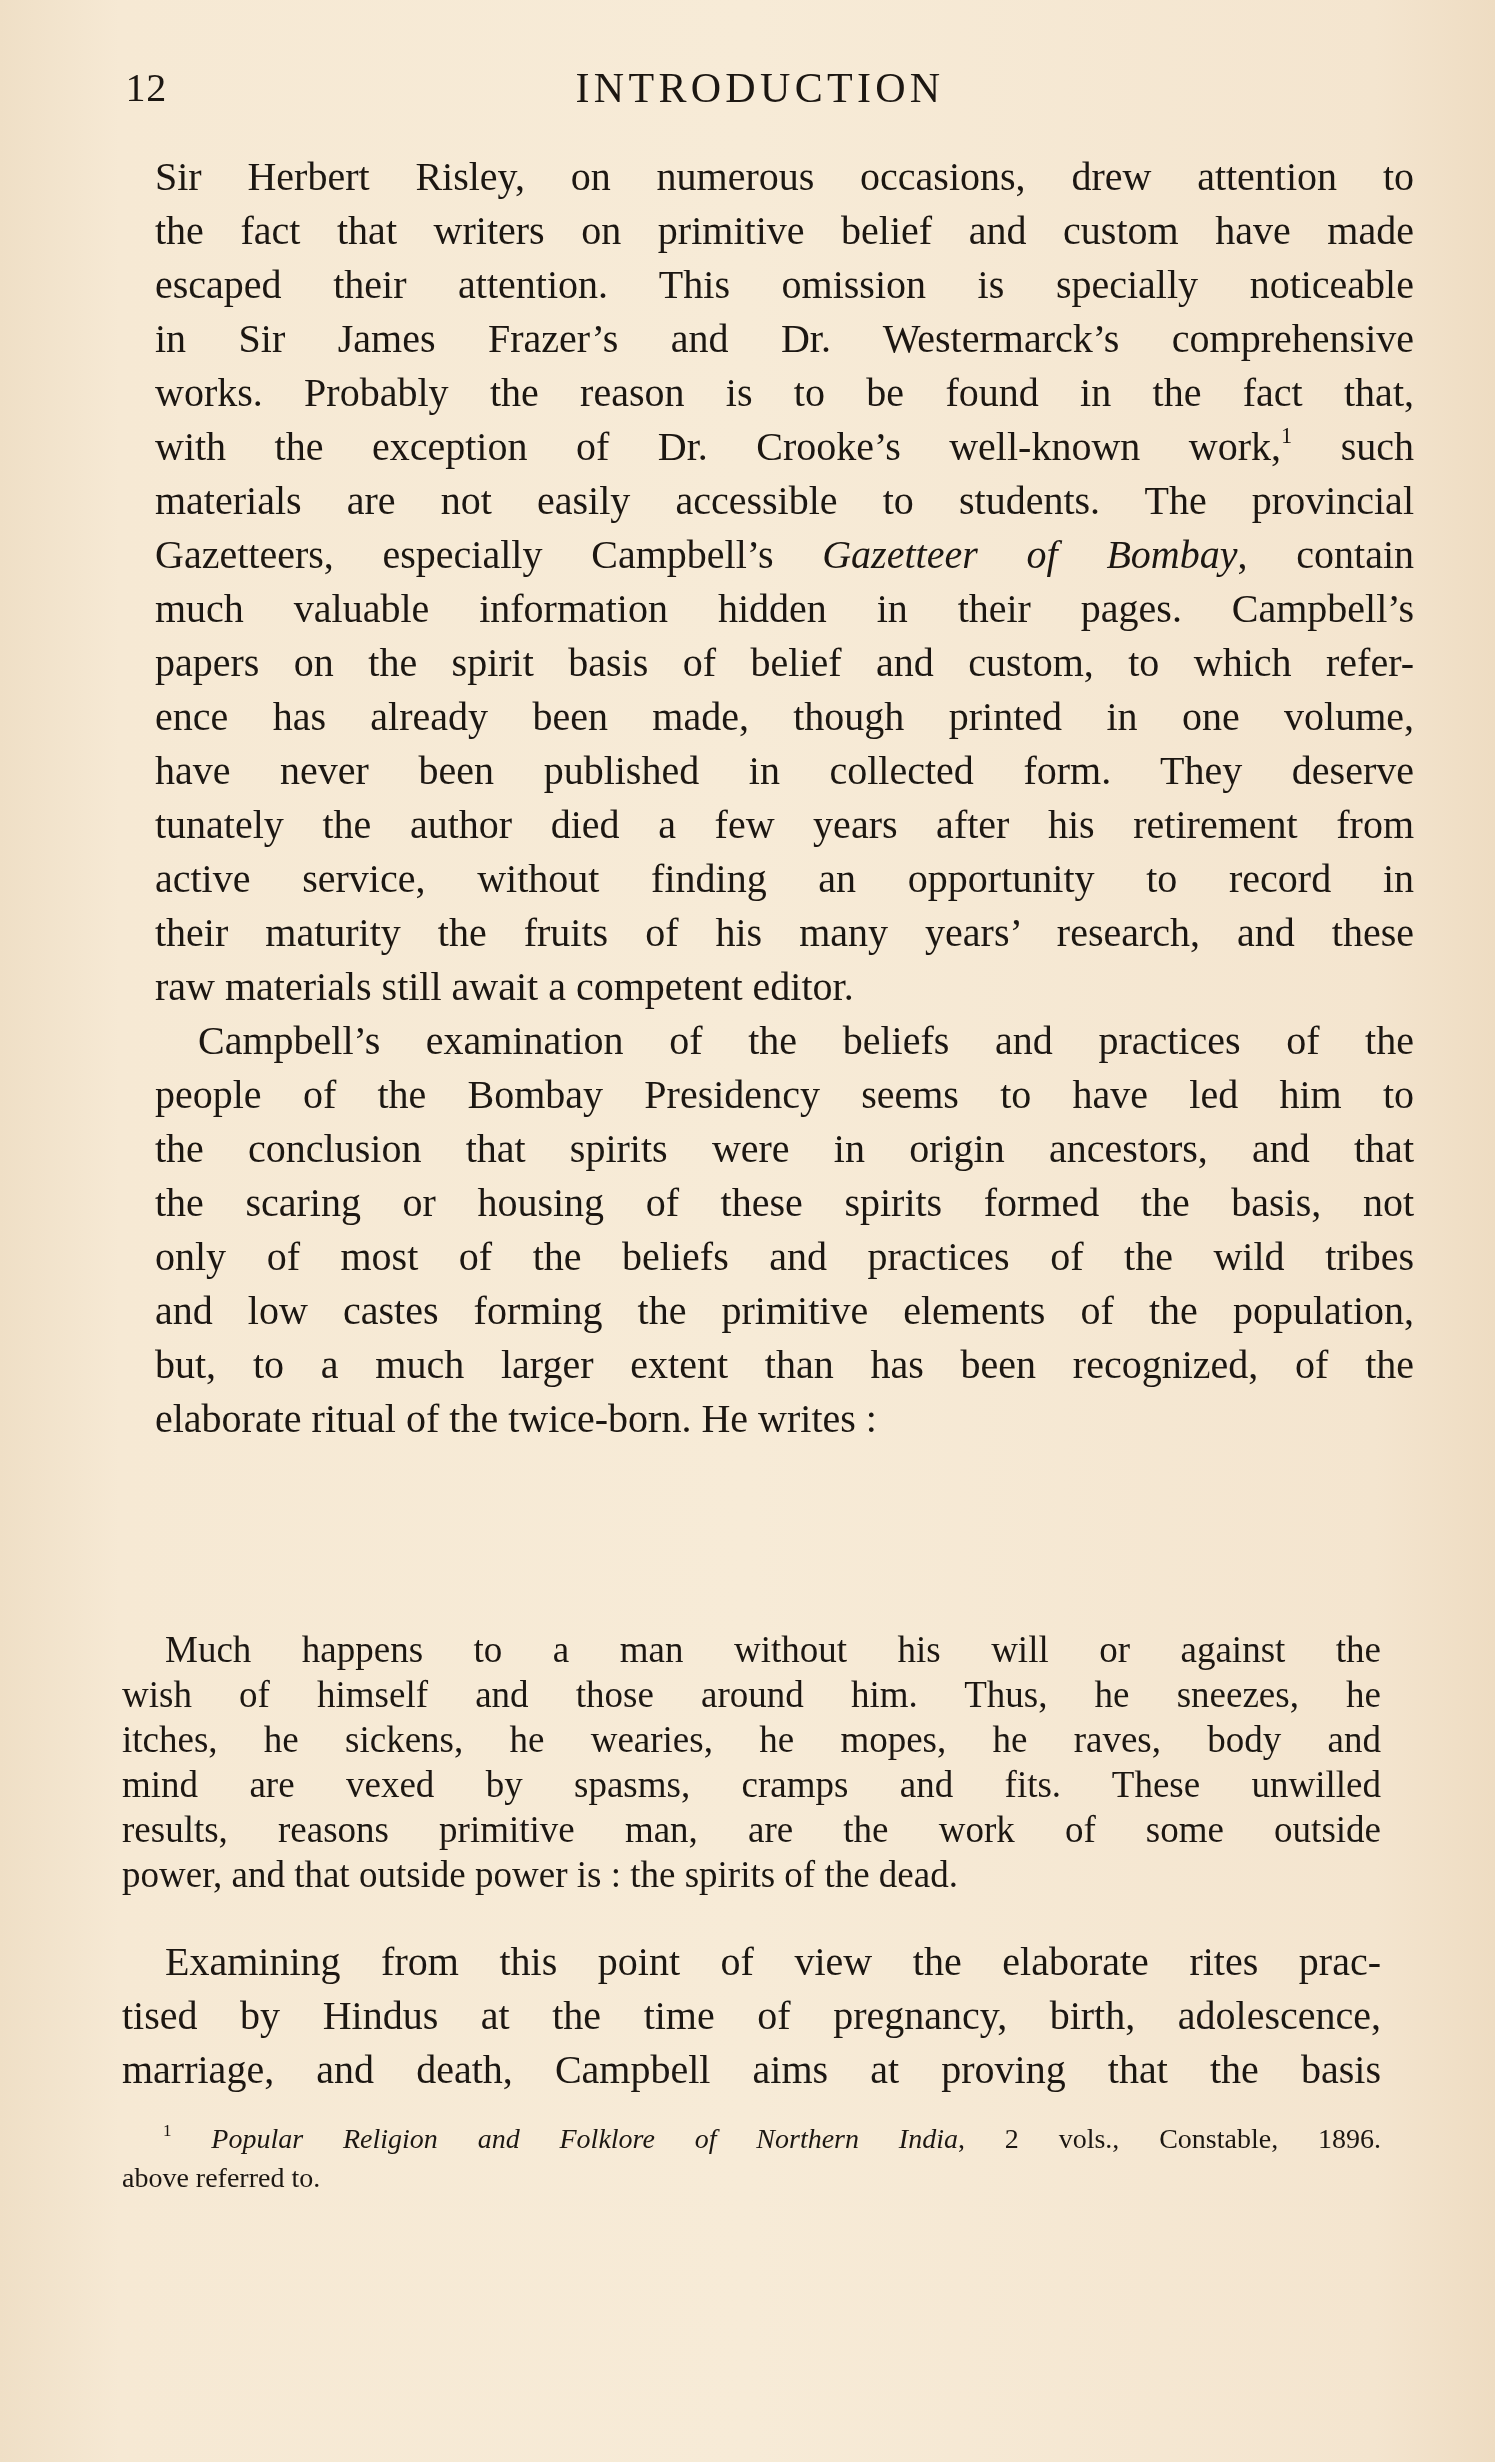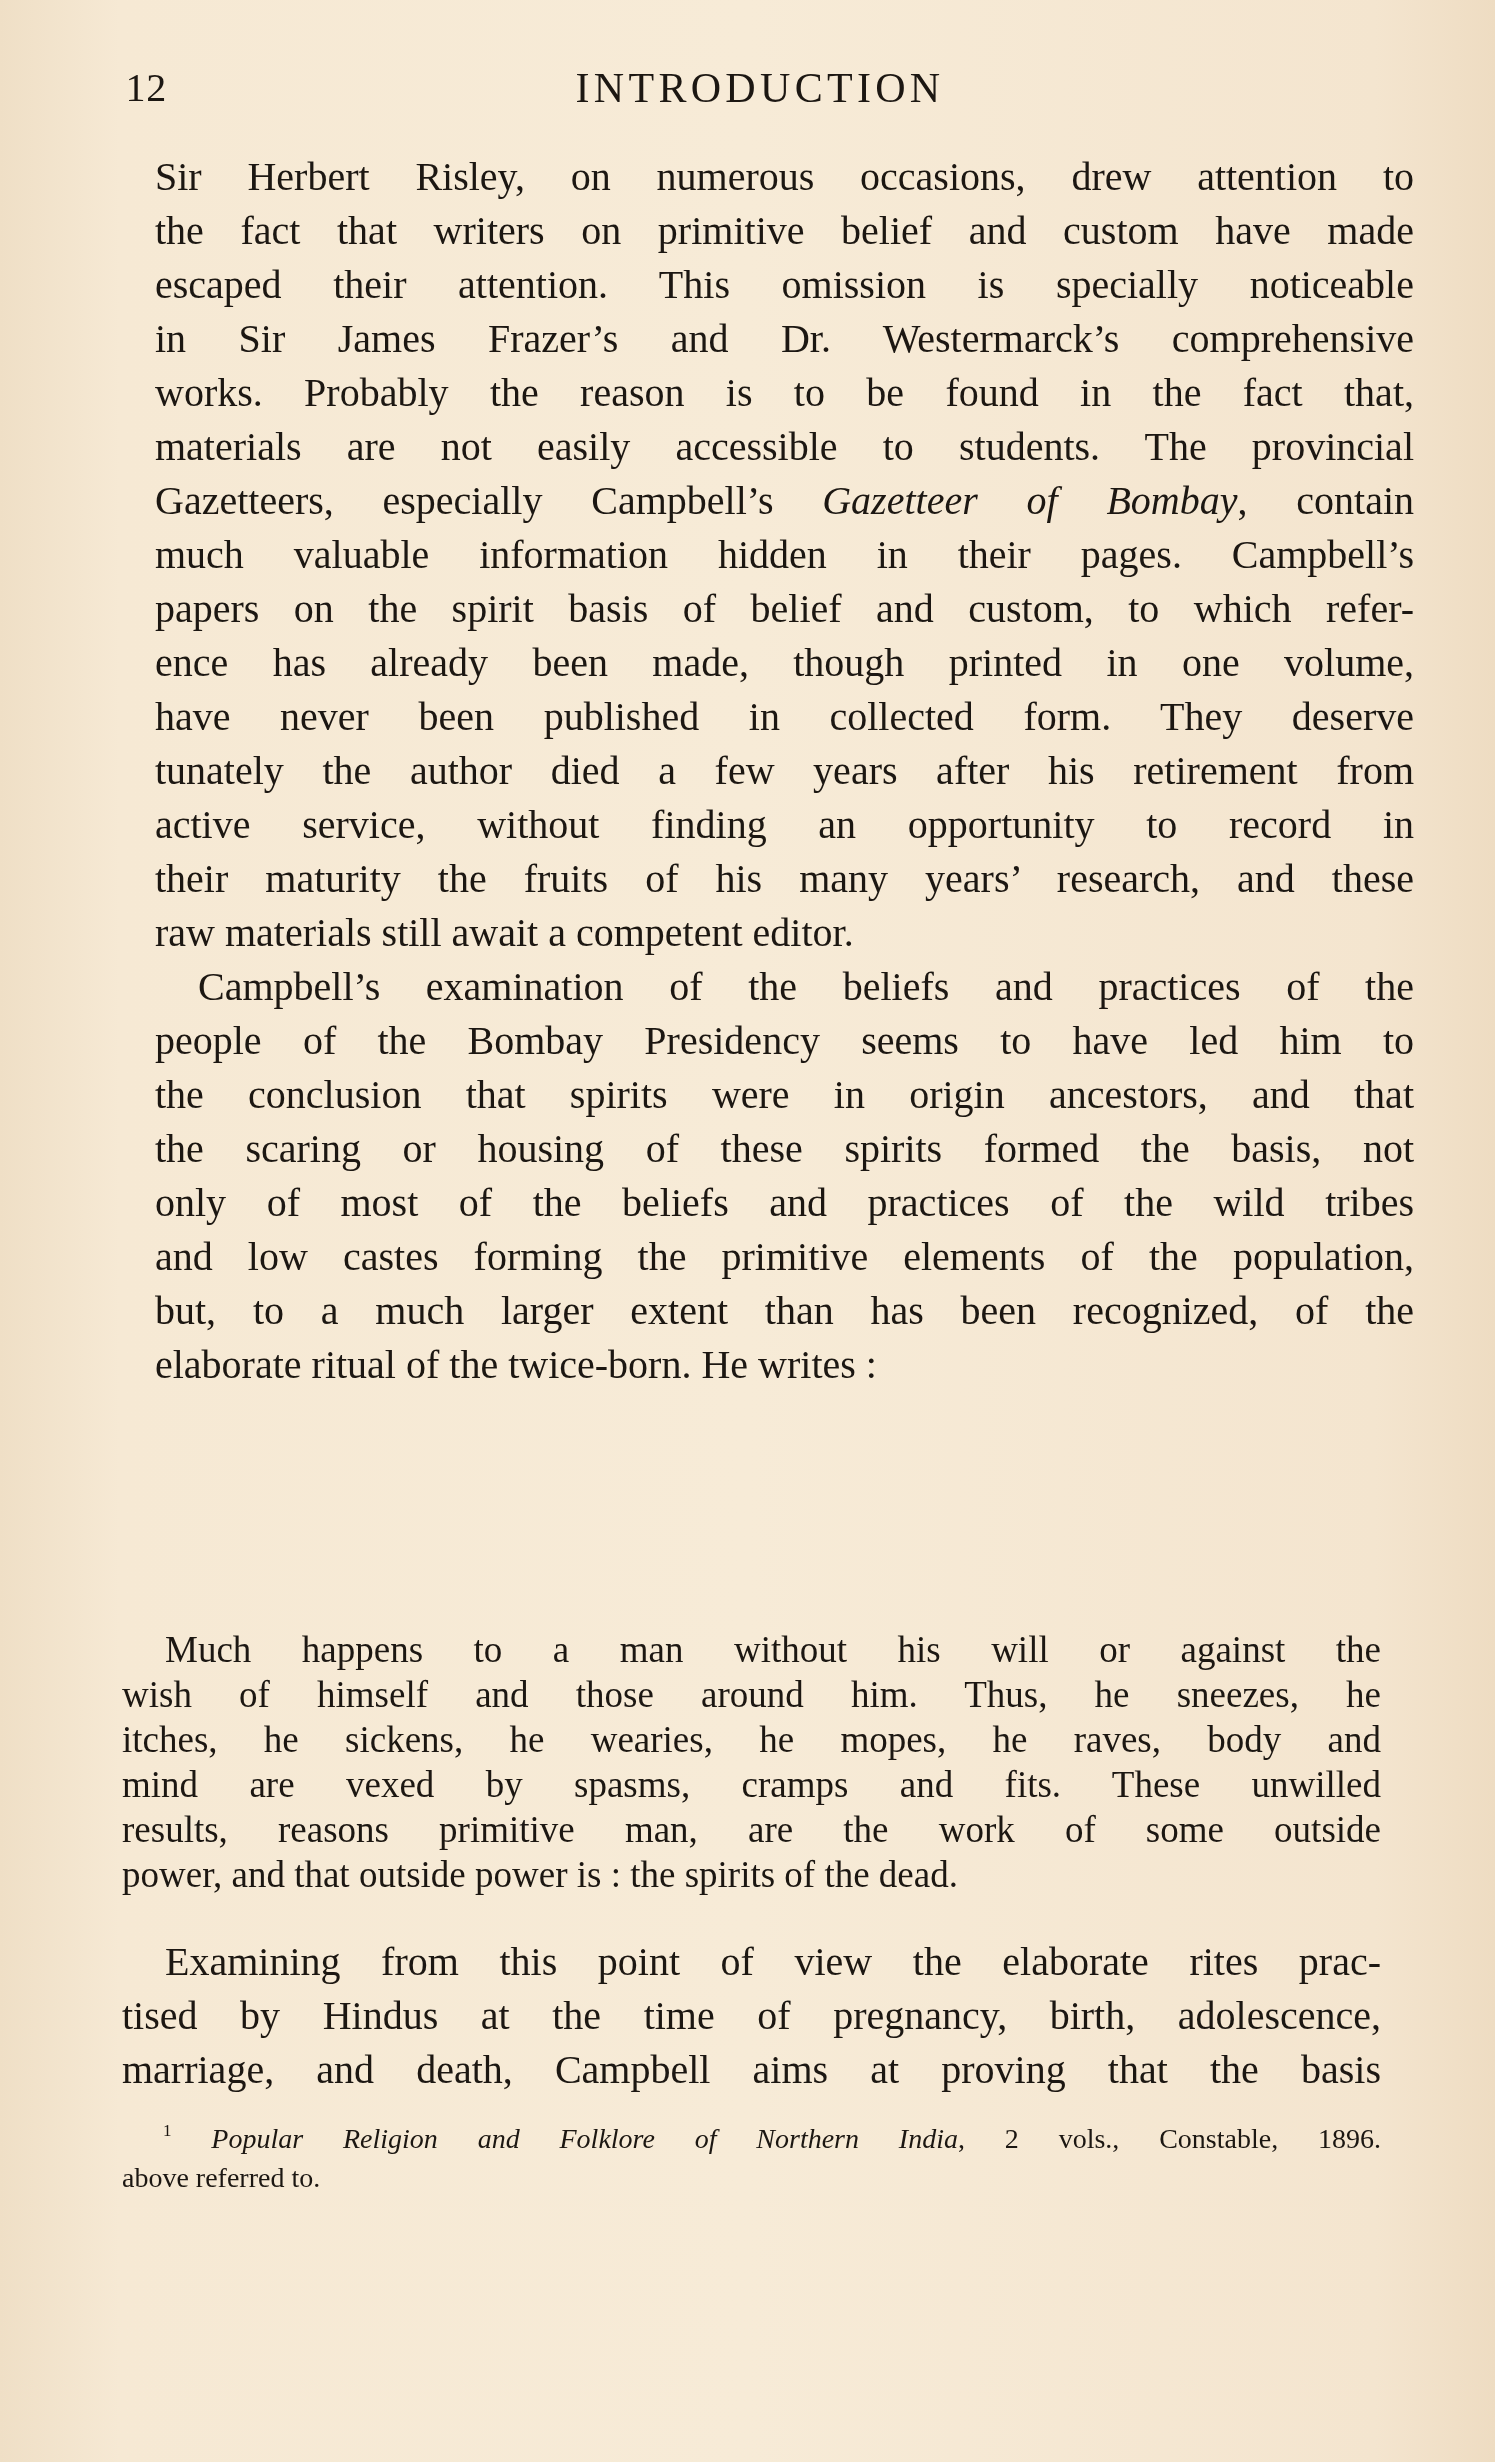--- a/index.html
+++ b/index.html
@@ -36,20 +36,21 @@
     <span class="page-number">12</span>
     <span class="running-title">INTRODUCTION</span>
   </div>
 
   <div class="body-text">
     <span class="line">Sir Herbert Risley, on numerous occasions, drew attention to</span>
     <span class="line">the fact that writers on primitive belief and custom have made</span>
     <span class="line">escaped their attention.  This omission is specially noticeable</span>
     <span class="line">in Sir James Frazer’s and Dr. Westermarck’s comprehensive</span>
     <span class="line">works.  Probably the reason is to be found in the fact that,</span>
+    <span class="line"><span>with the exception of Dr. Crooke’s well-known work,</span><sup>1</sup><span> such</span></span>
     <span class="line">materials are not easily accessible to students.  The provincial</span>
     <span class="line"><span>Gazetteers, especially Campbell’s </span><em>Gazetteer of Bombay</em><span>, contain</span></span>
     <span class="line">much valuable information hidden in their pages.  Campbell’s</span>
     <span class="line">papers on the spirit basis of belief and custom, to which refer-</span>
     <span class="line">ence has already been made, though printed in one volume,</span>
     <span class="line">have never been published in collected form.  They deserve</span>
     <span class="line">tunately the author died a few years after his retirement from</span>
     <span class="line">active service, without finding an opportunity to record in</span>
     <span class="line">their maturity the fruits of his many years’ research, and these</span>
     <span class="line last">raw materials still await a competent editor.</span>

